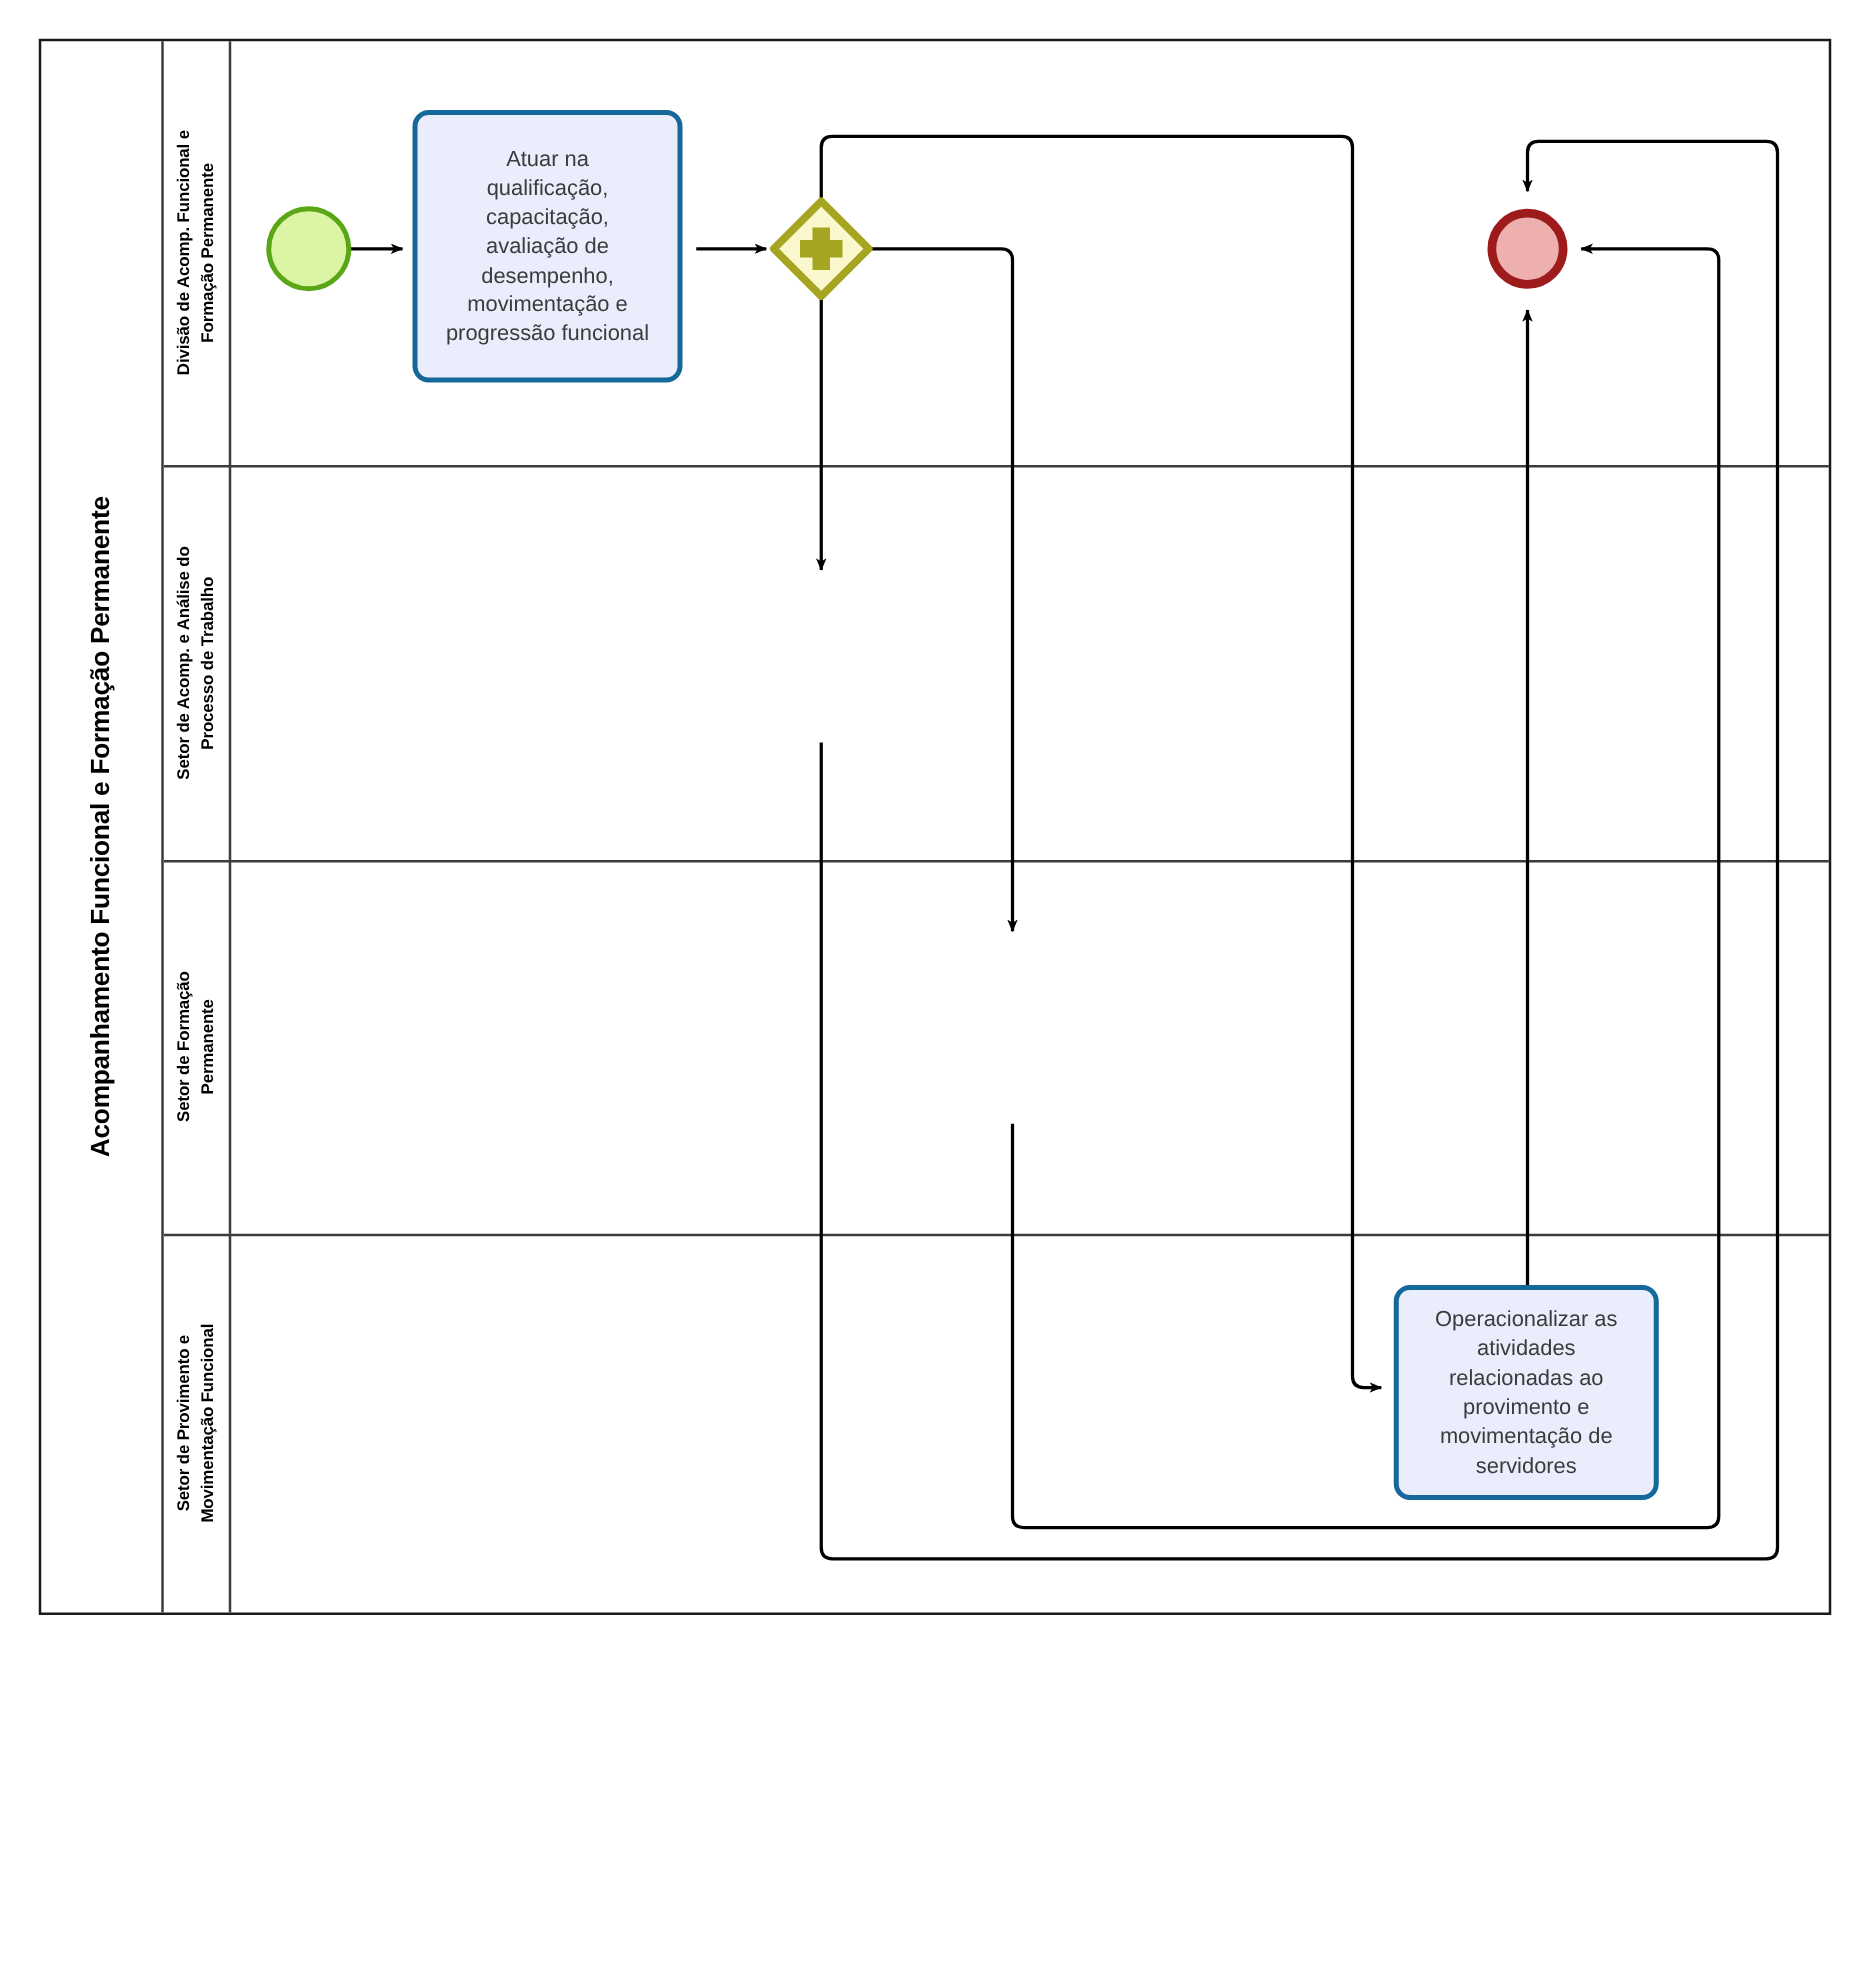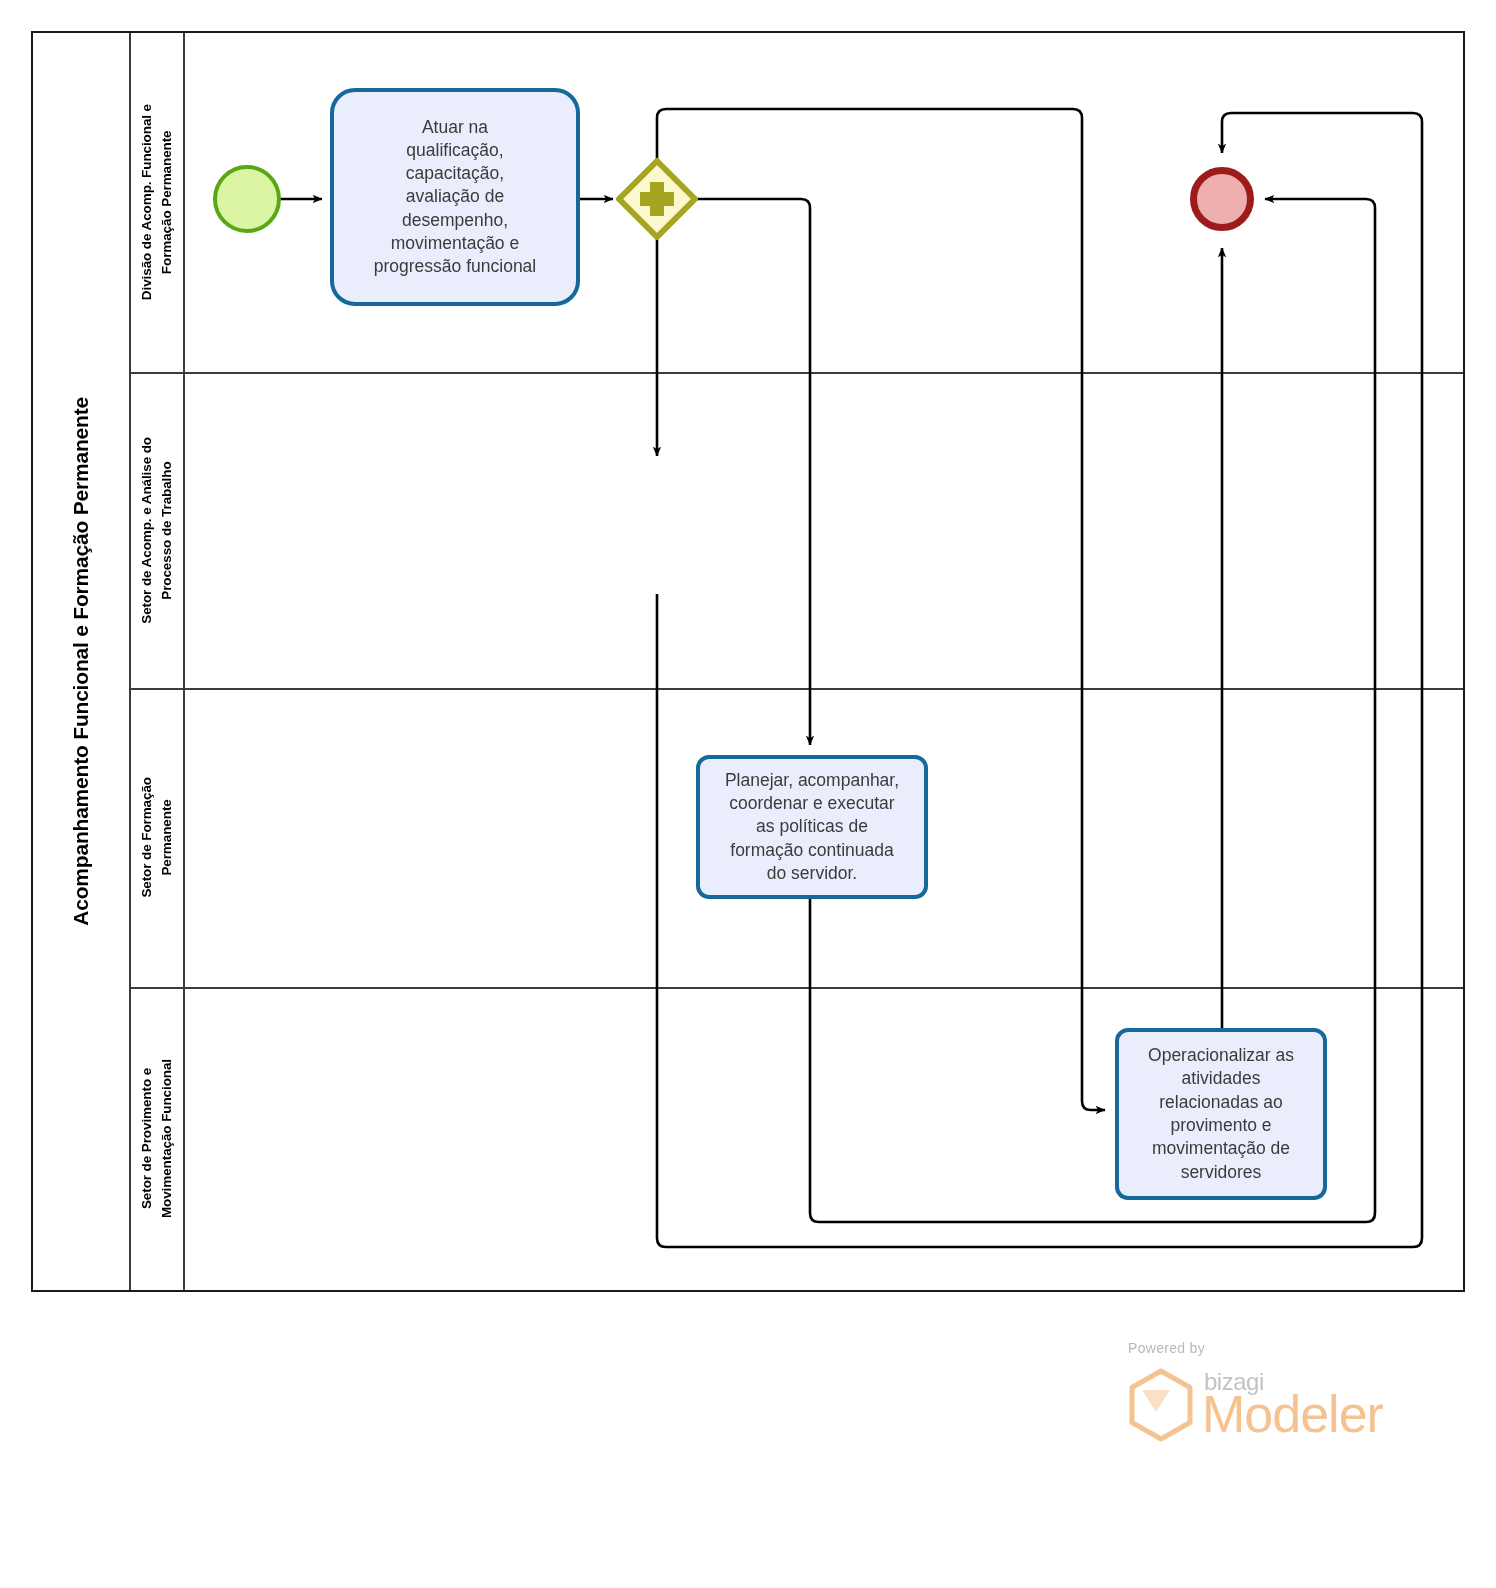--- a/index.html
+++ b/index.html
@@ -238,47 +238,31 @@
 
   <div class="event" id="end-event" style="left:1190px; top:167px; width:64px; height:64px;"></div>
 
   <div id="gateway" style="left:615px; top:157px; width:84px; height:84px;">
     <svg width="84" height="84" viewBox="0 0 84 84">
       <polygon points="42,4 80,42 42,80 4,42" fill="#fbf8cd" stroke="#a5a522" stroke-width="6" stroke-linejoin="round"></polygon>
       <path d="M35,25 h14 v10 h10 v14 h-10 v10 h-14 v-10 h-10 v-14 h10 z" fill="#a5a522"></path>
     </svg>
   </div>
 
-  <div class="task" id="task-atuar" style="left:330px; top:88px; width:250px; height:218px;border-radius:25px;">Atuar na
+  <div class="task" id="task-atuar" style="left:330px; top:88px; width:216px; height:218px;">Atuar na
 qualificação,
 capacitação,
 avaliação de
 desempenho,
 movimentação e
 progressão funcional</div>
 
 
-  <div class="task" id="task-planejar" style="left:696px; top:755px; width:232px; height:144px;">Planejar, acompanhar,
-coordenar e executar
-as políticas de
-formação continuada
-do servidor.</div>
 
   <div class="task" id="task-operacionalizar" style="left:1115px; top:1028px; width:212px; height:172px;">Operacionalizar as
 atividades
 relacionadas ao
 provimento e
 movimentação de
 servidores</div>
 
-  <div id="logo">
-    <div id="logo-powered">Powered by</div>
-    <div id="logo-mark">
-      <svg width="66" height="74" viewBox="0 0 66 74">
-        <polygon points="33,3 62,19.5 62,54.5 33,71 4,54.5 4,19.5" fill="none" stroke="#f5c392" stroke-width="5" stroke-linejoin="round"></polygon>
-        <polygon points="14,22 42,22 28,44" fill="#fae0c6"></polygon>
-      </svg>
-    </div>
-    <div id="logo-bizagi">bizagi</div>
-    <div id="logo-modeler">Modeler</div>
-  </div>
 
 </div>
 
 </body></html>

